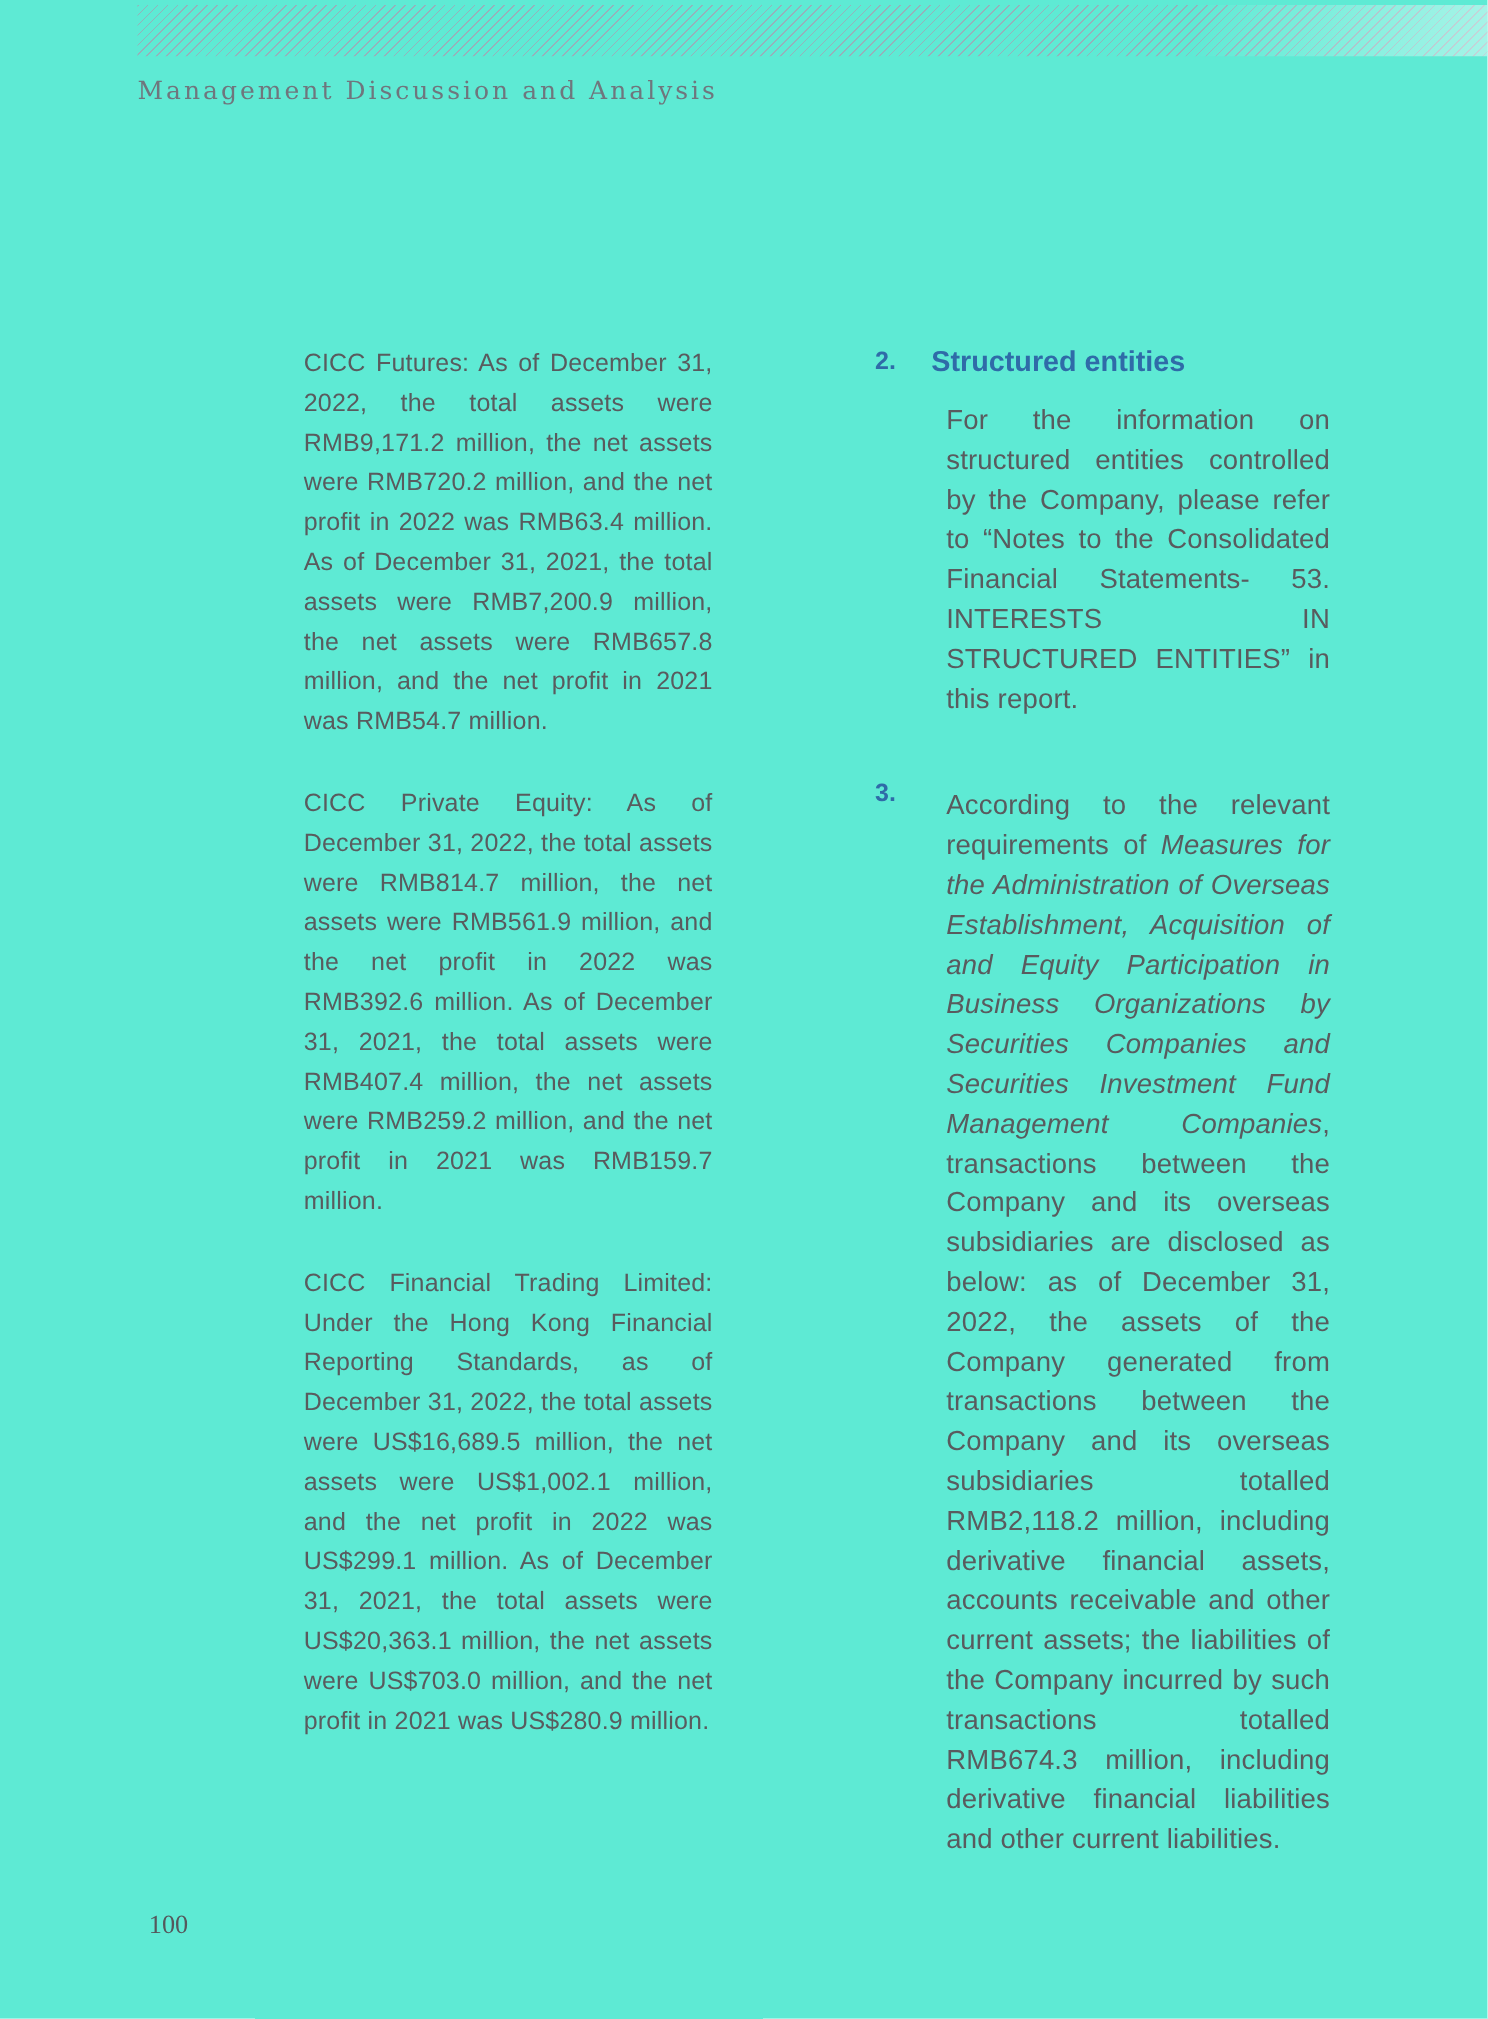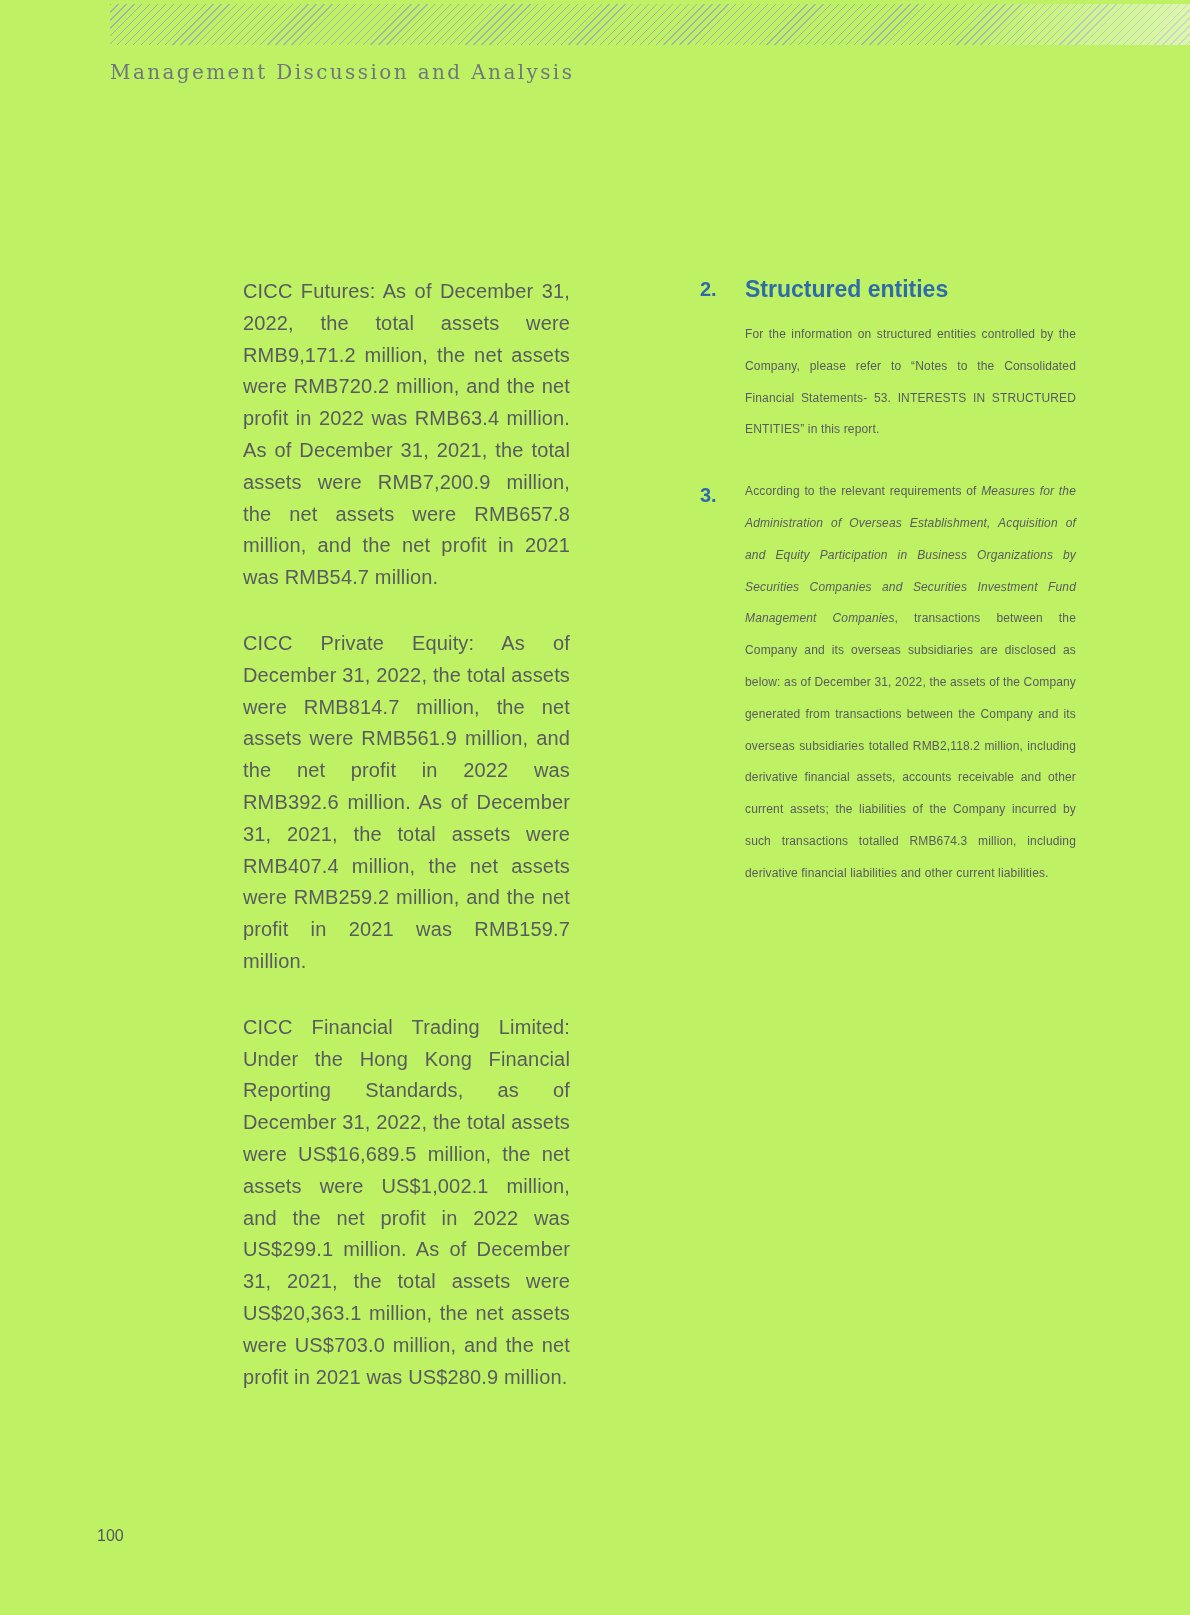--- a/index.html
+++ b/index.html
@@ -1,20 +1,20 @@
 <!DOCTYPE html>
 <html style="--accent: #2f6ba8;"><head>
 <meta charset="utf-8">
 <style>
   html, body { margin: 0; padding: 0; background: #ffffff; }
   .page {
     position: relative;
     width: 1190px;
     height: 1615px;
-    background: #bef264;
+    background: #5eead4;
     overflow: hidden;
     font-family: "Liberation Sans", sans-serif;
   }
 
   
   .hatch-band {
     position: absolute;
     left: 110px;
     right: 0;
     top: 4px;
@@ -73,36 +73,36 @@
   }
   .sec-main { flex: 1 1 auto; min-width: 0; }
   .sec-title {
     margin: 0 0 11px 0;
     font-size: 23px;
     font-weight: bold;
     line-height: 38px;
     color: var(--accent, #2f6ba8);
   }
   .sec-body {
-    margin: 0;
-    font-size: 12px;
+    margin: 12px;
+    font-size: 22px;
     line-height: 31.8px;
     letter-spacing: 0.15px;
     color: #595b5e;
     text-align: justify;
   }
   .seg-italic { font-style: italic; }
 
   
   .page-number {
     position: absolute;
-    left: 97px;
+    left: 119px;
     top: 1527px;
-    font-family: Liberation Sans, sans-serif;
-    font-size: 16px;
+    font-family: Liberation Serif, serif;
+    font-size: 21px;
     color: #55585c;
   }
 </style>
 </head>
 <body>
 
 <div class="page">
 
   <div class="hatch-band"></div>
 

